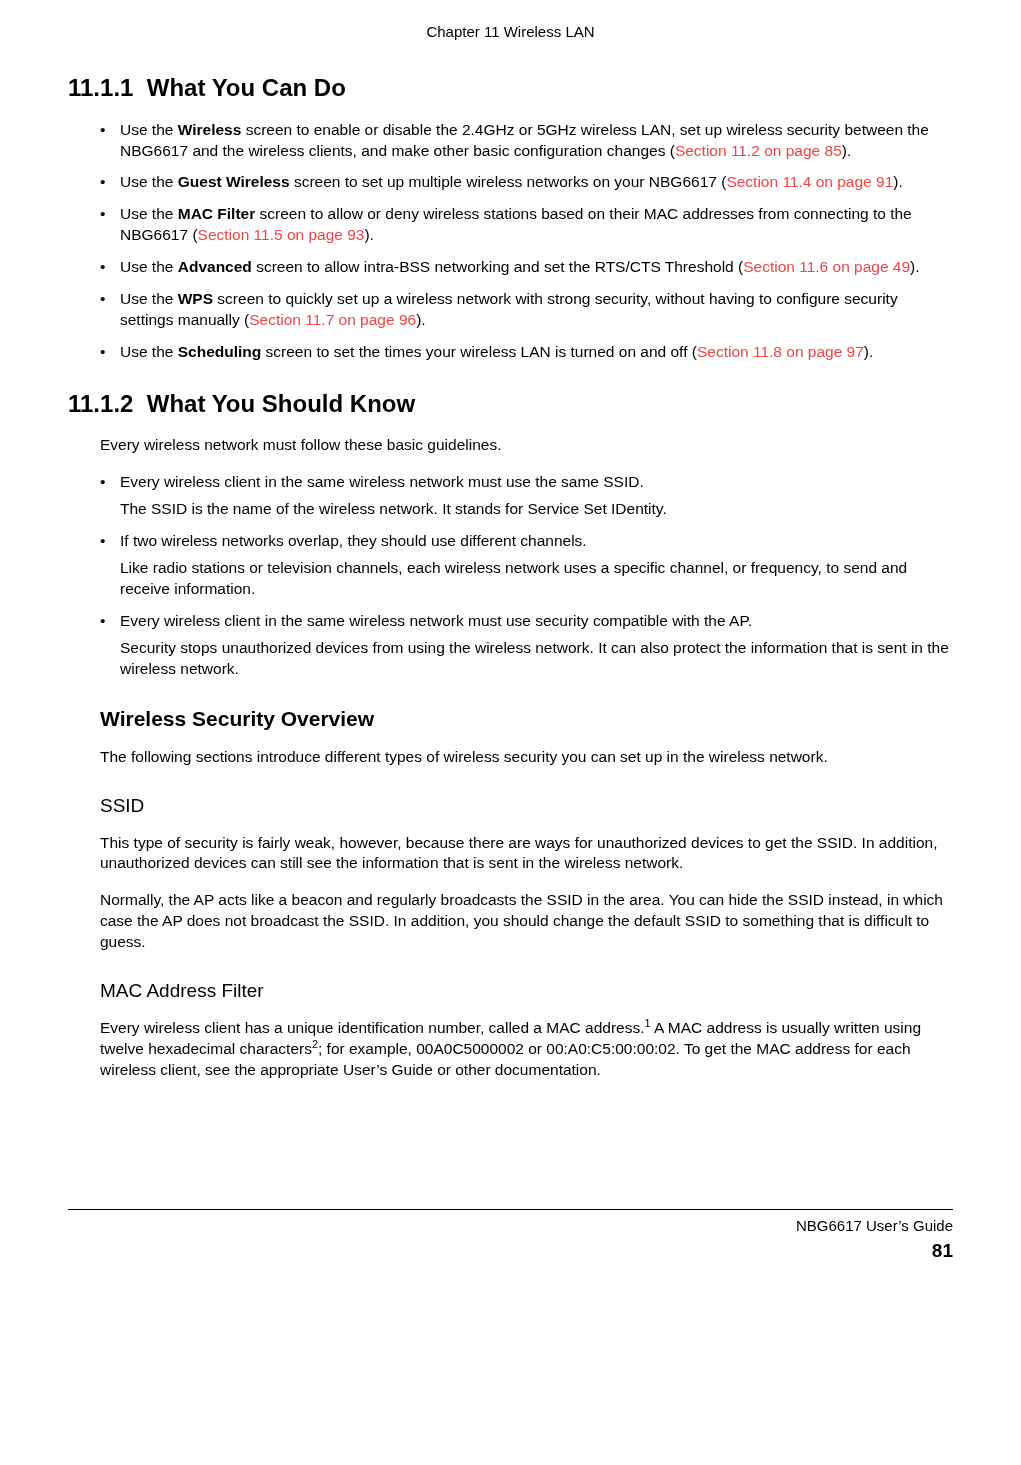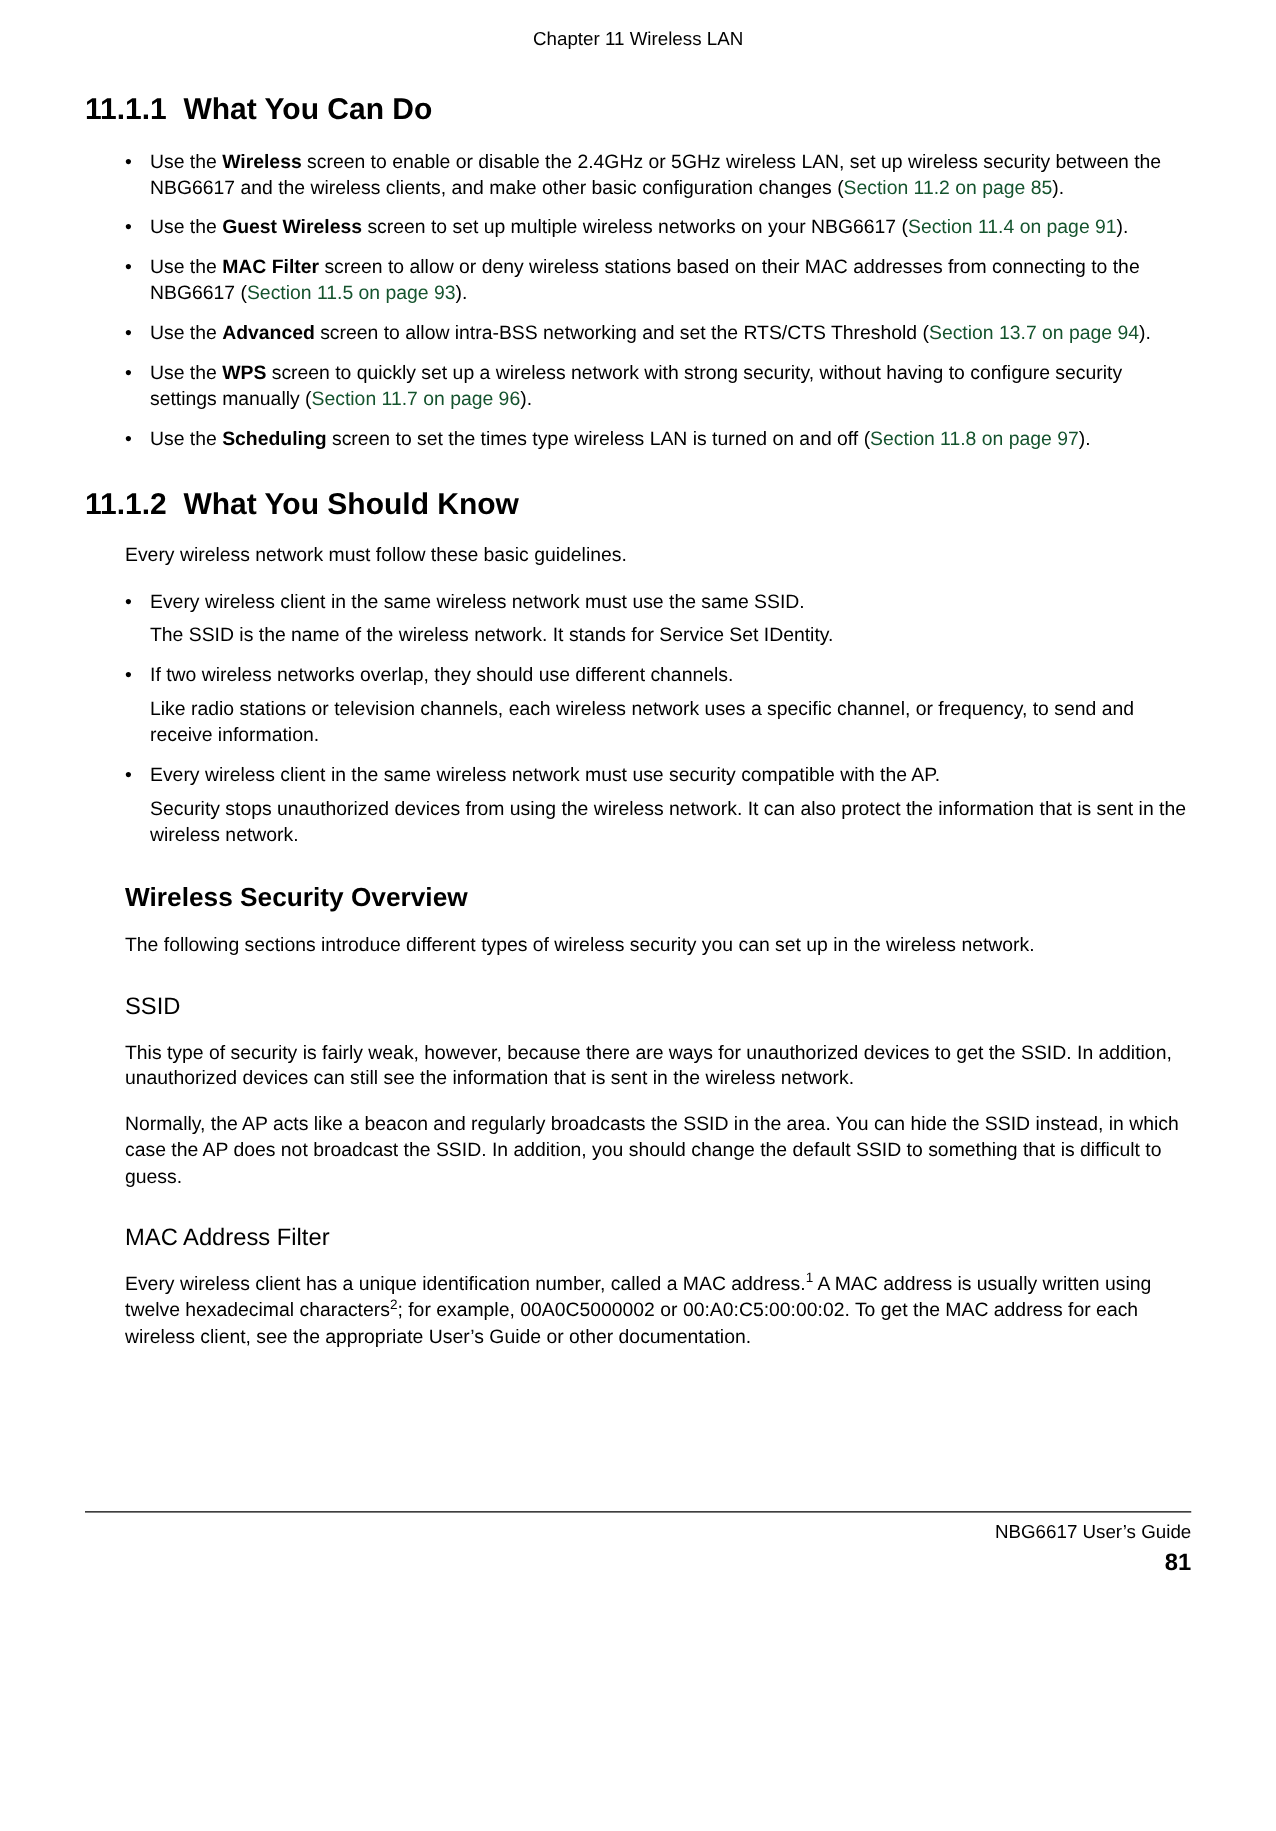--- a/index.html
+++ b/index.html
@@ -58,21 +58,21 @@
     top: 0;
   }
   ul.bullets > li .sub {
     display: block;
     margin-top: 6px;
   }
   p.para {
     margin: 0 0 16px 32px;
   }
   .bold { font-weight: bold; }
-  .link { color: #14532d; }
+  .link { color: #ef4444; }
   .footer {
     position: absolute;
     bottom: 25px;
     left: 68px;
     right: 68px;
     text-align: right;
     border-top: 1px solid #000;
     padding-top: 6px;
     font-size: 15px;
   }
@@ -98,27 +98,27 @@
     <li>
       <span>Use the </span><span class="bold">Wireless</span><span> screen to enable or disable the 2.4GHz or 5GHz wireless LAN, set up wireless security between the NBG6617 and the wireless clients, and make other basic configuration changes (</span><span class="link">Section 11.2 on page 85</span><span>).</span>
     </li>
     <li>
       <span>Use the </span><span class="bold">Guest Wireless</span><span> screen to set up multiple wireless networks on your NBG6617 (</span><span class="link">Section 11.4 on page 91</span><span>).</span>
     </li>
     <li>
       <span>Use the </span><span class="bold">MAC Filter</span><span> screen to allow or deny wireless stations based on their MAC addresses from connecting to the NBG6617 (</span><span class="link">Section 11.5 on page 93</span><span>).</span>
     </li>
     <li>
-      <span>Use the </span><span class="bold">Advanced</span><span> screen to allow intra-BSS networking and set the RTS/CTS Threshold (</span><span class="link">Section 13.7 on page 94</span><span>).</span>
+      <span>Use the </span><span class="bold">Advanced</span><span> screen to allow intra-BSS networking and set the RTS/CTS Threshold (</span><span class="link">Section 11.6 on page 49</span><span>).</span>
     </li>
     <li>
       <span>Use the </span><span class="bold">WPS</span><span> screen to quickly set up a wireless network with strong security, without having to configure security settings manually (</span><span class="link">Section 11.7 on page 96</span><span>).</span>
     </li>
     <li>
-      <span>Use the </span><span class="bold">Scheduling</span><span> screen to set the times type wireless LAN is turned on and off (</span><span class="link">Section 11.8 on page 97</span><span>).</span>
+      <span>Use the </span><span class="bold">Scheduling</span><span> screen to set the times your wireless LAN is turned on and off (</span><span class="link">Section 11.8 on page 97</span><span>).</span>
     </li>
   </ul>
 
   <h2 class="section">
     <span>11.1.2</span>&nbsp;&nbsp;<span>What You Should Know</span>
   </h2>
 
   <p class="para">Every wireless network must follow these basic guidelines.</p>
 
   <ul class="bullets">

